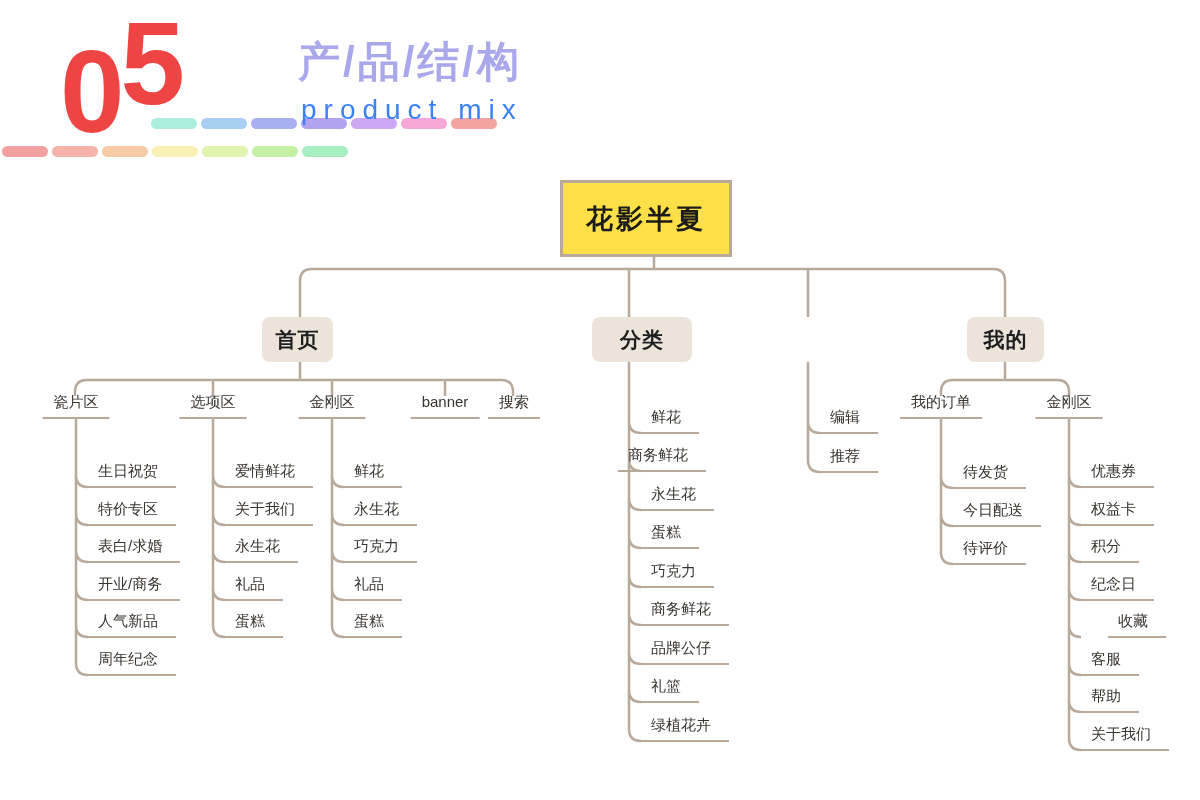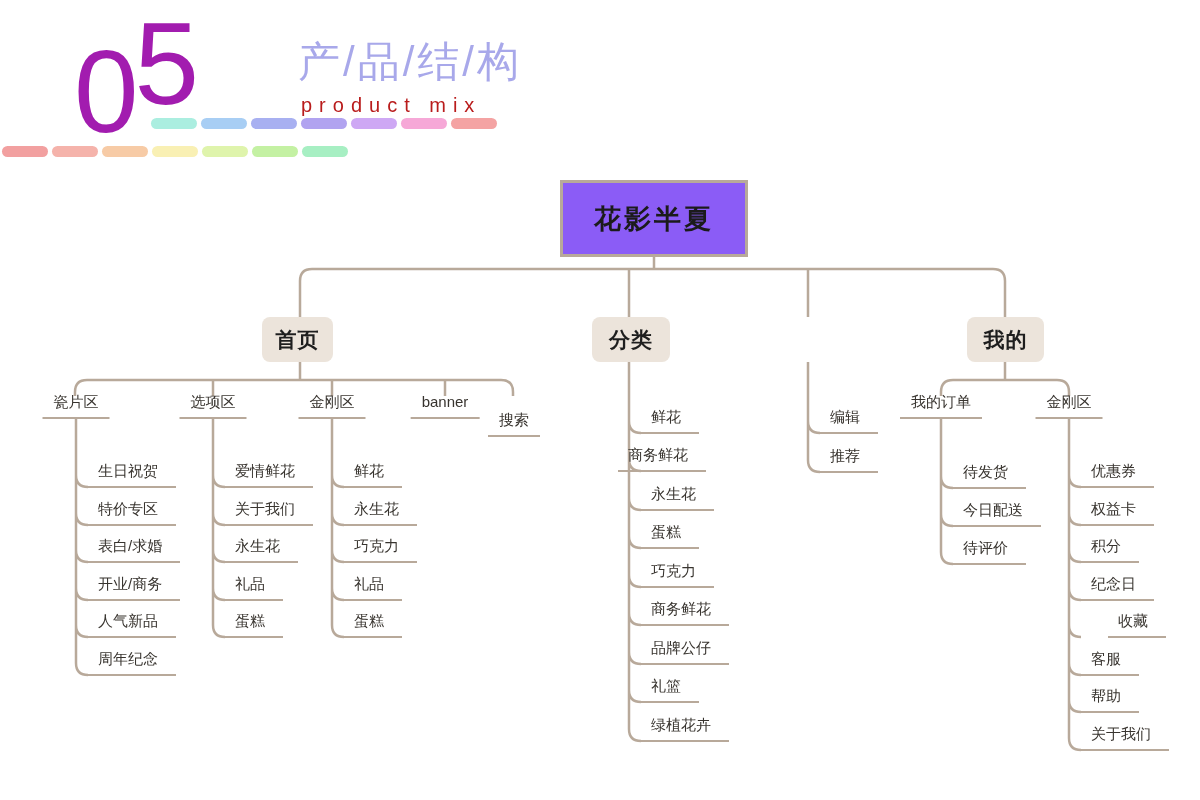--- a/index.html
+++ b/index.html
@@ -3,44 +3,44 @@
 <meta charset="utf-8">
 <style>
   html,body { margin:0; padding:0; background:#ffffff; }
   .canvas {
     position:relative; width:1200px; height:800px; overflow:hidden;
     background:#ffffff;
     font-family:"Liberation Sans","DejaVu Sans",sans-serif;
   }
   
   .big-num {
-    position:absolute; left:74px; top:6px;
-    font-size:116px; font-weight:400; line-height:1;
-    color:#a21caf; letter-spacing:-4px; z-index:3;
+    position:absolute; left:60px; top:6px;
+    font-size:116px; font-weight:700; line-height:1;
+    color:#ef4444; letter-spacing:-4px; z-index:3;
   }
   .big-num .d0 { display:inline-block; transform:translateY(28px); }
   .title-zh {
     position:absolute; left:298px; top:34px;
-    font-size:42px; font-weight:400; color:#a8a8ea; letter-spacing:3px;
+    font-size:42px; font-weight:700; color:#a8a8ea; letter-spacing:3px;
     z-index:2; white-space:nowrap;
   }
   .title-en {
     position:absolute; left:301px; top:94px;
-    font-size:20px; font-weight:400; color:#b91c1c; letter-spacing:7px;
+    font-size:28px; font-weight:400; color:#3b82f6; letter-spacing:7px;
     z-index:2; white-space:nowrap;
   }
   .dash-row { position:absolute; display:flex; gap:4px; z-index:1; }
   .dash-row.top { left:151px; top:118px; }
   .dash-row.bottom { left:2px; top:146px; }
   .dash { width:46px; height:11px; border-radius:6px; }
   
   .wires { position:absolute; left:0; top:0; z-index:1; }
   .root-box {
-    position:absolute; left:560px; top:180px; width:188px; height:77px;
-    box-sizing:border-box; background:#8b5cf6; border:3px solid #b8a99a;
+    position:absolute; left:560px; top:180px; width:172px; height:77px;
+    box-sizing:border-box; background:#fde047; border:3px solid #b8a99a;
     display:flex; align-items:center; justify-content:center;
     font-size:27px; font-weight:700; color:#1b1b1b; letter-spacing:3px;
     z-index:2;
   }
   .l1-box {
     position:absolute; height:45px; box-sizing:border-box;
     background:#ece4db; border-radius:8px;
     display:flex; align-items:center; justify-content:center;
     font-size:21px; font-weight:700; color:#1e1e1e; letter-spacing:1px;
     z-index:2;
@@ -93,28 +93,28 @@
     <path d="M629 362 V729 Q629 741 641 741 M629 421 Q629 433 641 433 M629 459 Q629 471 641 471 M629 498 Q629 510 641 510 M629 536 Q629 548 641 548 M629 575 Q629 587 641 587 M629 613 Q629 625 641 625 M629 652 Q629 664 641 664 M629 690 Q629 702 641 702"></path>
     <path d="M808 362 V460 Q808 472 820 472 M808 421 Q808 433 820 433"></path>
     <path d="M1005 362 V380 M953 380 H1057 M941 396 V392 Q941 380 953 380 M1057 380 Q1069 380 1069 392 V396"></path>
     <path d="M941 418 V552 Q941 564 953 564 M941 476 Q941 488 953 488 M941 514 Q941 526 953 526"></path>
     <path d="M1069 418 V738 Q1069 750 1081 750 M1069 475 Q1069 487 1081 487 M1069 513 Q1069 525 1081 525 M1069 550 Q1069 562 1081 562 M1069 588 Q1069 600 1081 600 M1069 625 Q1069 637 1081 637 M1069 663 Q1069 675 1081 675 M1069 700 Q1069 712 1081 712"></path>
   </svg>
 
   <div class="root-box">花影半夏</div>
 
   <div class="l1-box" style="left:262px;top:317px;width:71px">首页</div>
-  <div class="l1-box" style="left:592px;top:317px;width:78px">分类</div>
+  <div class="l1-box" style="left:592px;top:317px;width:100px">分类</div>
   <div class="l1-box" style="left:967px;top:317px;width:77px">我的</div>
 
   <div class="l2" style="left:76px;top:389px">瓷片区</div>
   <div class="l2" style="left:213px;top:389px">选项区</div>
   <div class="l2" style="left:332px;top:389px">金刚区</div>
   <div class="l2" style="left:445px;top:389px">banner</div>
-  <div class="l2" style="left:514px;top:407px">搜索</div>
+  <div class="l2" style="left:514px;top:389px">搜索</div>
 
   <div class="l2" style="left:941px;top:389px">我的订单</div>
   <div class="l2" style="left:1069px;top:389px">金刚区</div>
 
   <div class="leaf" style="left:88px;top:458px">生日祝贺</div>
   <div class="leaf" style="left:88px;top:496px">特价专区</div>
   <div class="leaf" style="left:88px;top:533px">表白/求婚</div>
   <div class="leaf" style="left:88px;top:571px">开业/商务</div>
   <div class="leaf" style="left:88px;top:608px">人气新品</div>
   <div class="leaf" style="left:88px;top:646px">周年纪念</div>

